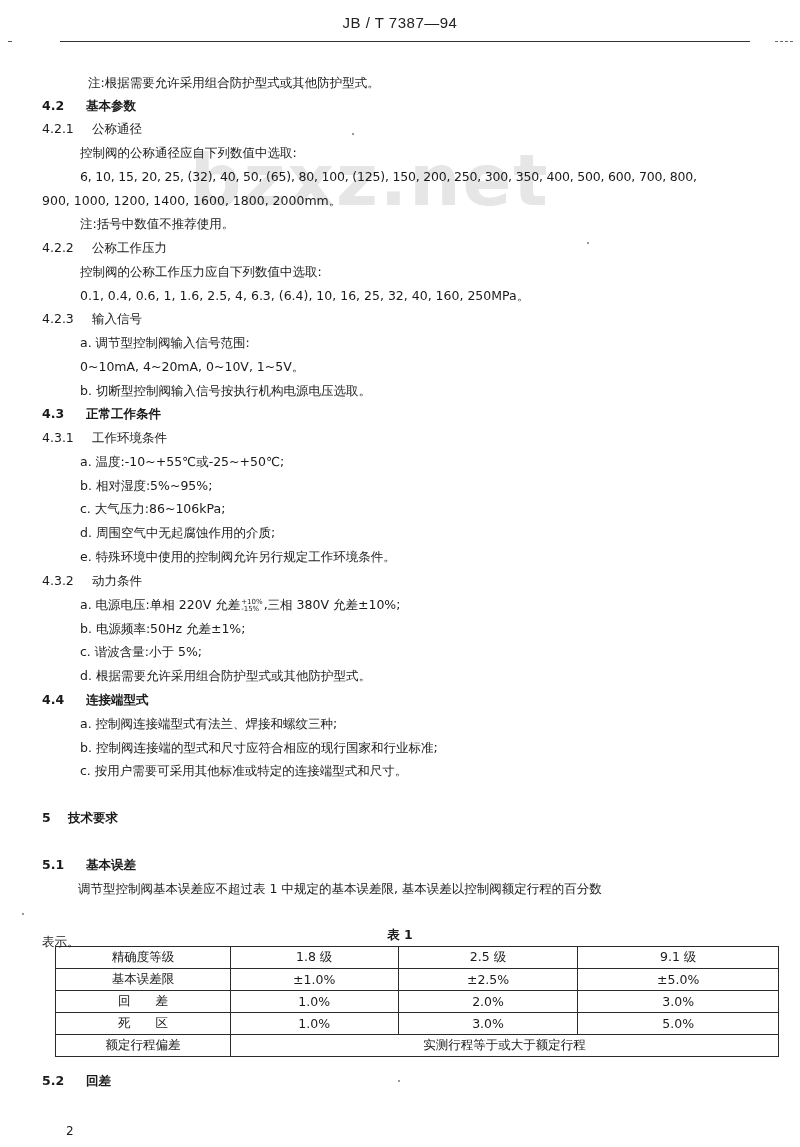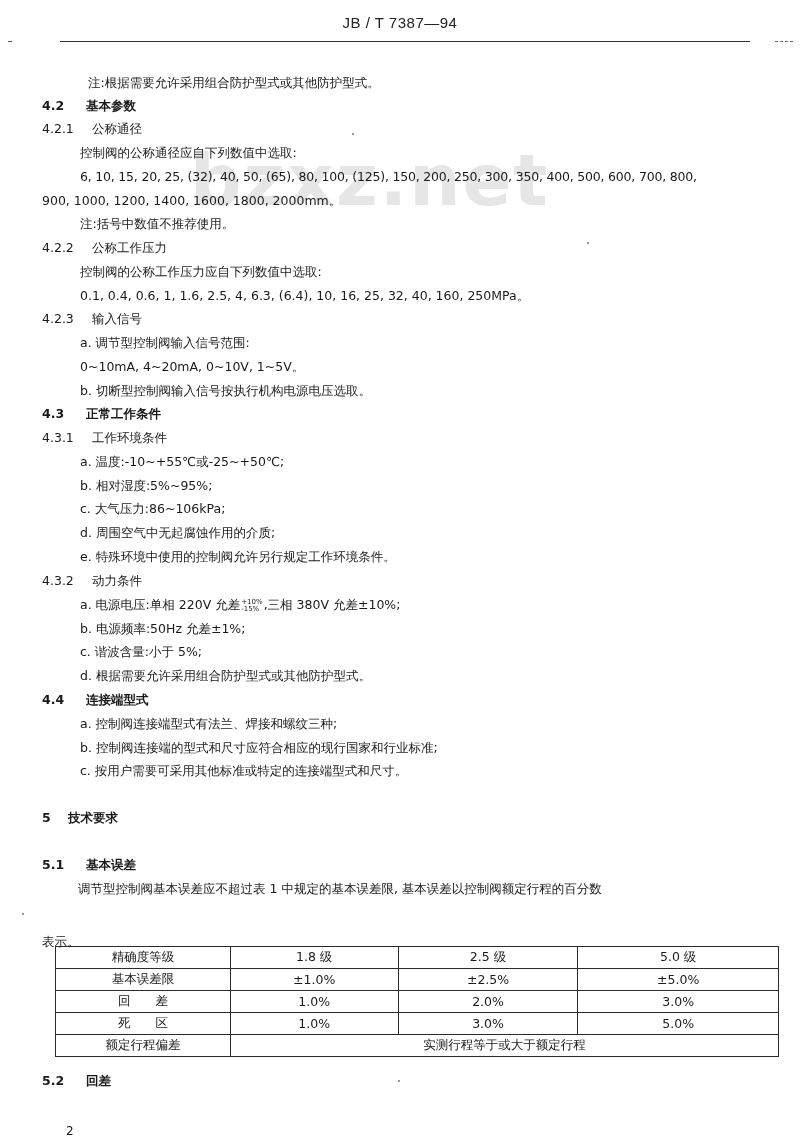--- a/index.html
+++ b/index.html
@@ -134,27 +134,28 @@
   <div class="line l-h2" style="top:810px">
     <span class="secnum" style="min-width:20px">5</span><span>技术要求</span>
   </div>
 
   <div class="line l-h2" style="top:857px">
     <span class="secnum">5.1</span><span>基本误差</span>
   </div>
   <div class="line l-body" style="top:881px; left:78px">调节型控制阀基本误差应不超过表 1 中规定的基本误差限, 基本误差以控制阀额定行程的百分数</div>
   <div class="line l-cont" style="top:934px">表示。</div>
 
+  <div class="table-caption">表 1</div>
   <table class="spec">
     <tbody>
       <tr>
         <td class="c0">精确度等级</td>
         <td class="c1">1.8 级</td>
         <td class="c2">2.5 级</td>
-        <td class="c3">5.0 级</td>
+        <td class="c3">9.1 级</td>
       </tr>
       <tr>
         <td class="c0">基本误差限</td>
         <td class="c1">±1.0%</td>
         <td class="c2">±2.5%</td>
         <td class="c3">±5.0%</td>
       </tr>
       <tr>
         <td class="c0">回　　差</td>
         <td class="c1">1.0%</td>

